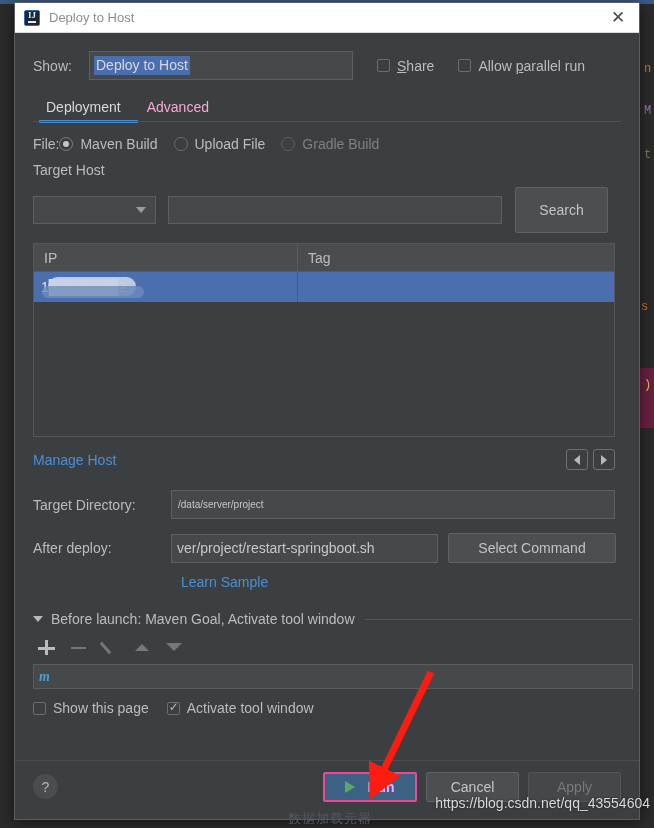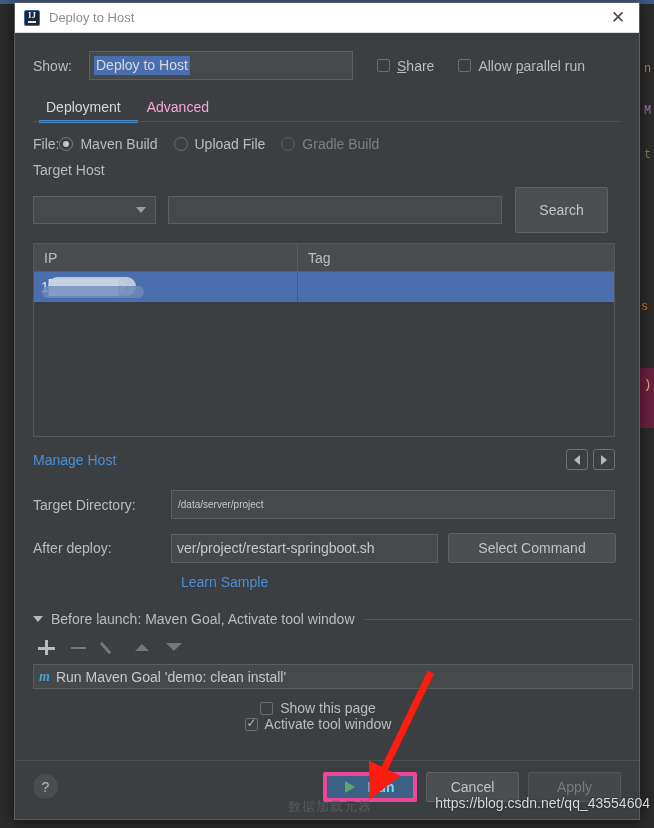--- a/index.html
+++ b/index.html
@@ -343,21 +343,21 @@
     background: #45494a; border: 1px solid #5a5d5f;
     display: flex; align-items: center; padding: 0 5px;
   }
   #maven-m {
     color: #4a9fd4; font-size: 14px; font-weight: bold;
     font-family: "Liberation Serif", serif; font-style: italic;
     margin-right: 6px;
   }
   #bl-item-text { color: #c6c8ca; font-size: 14px; }
 
-  #bottom-checks { display: flex; align-items: center; margin-top: 11px; flex-direction: column; }
+  #bottom-checks { display: flex; align-items: center; margin-top: 11px; }
   #bottom-checks .cbx-wrap { margin-left: 0; margin-right: 18px; }
 
   
   #footer {
     position: absolute; left: 0; right: 0; bottom: 8px;
     height: 52px;
     border-top: 1px solid #4c4f51;
     display: flex; align-items: center;
     padding: 0 18px;
   }
@@ -372,22 +372,22 @@
   .btn {
     height: 30px;
     border-radius: 2px;
     font-size: 14px;
     display: flex; align-items: center; justify-content: center;
     cursor: pointer;
   }
   #run-btn {
     width: 94px;
     background: #3d6185;
-    border: 4px solid #ec4899;
-    color: #7dd3fc; font-weight: bold;
+    border: 2px solid #ec4899;
+    color: #f0abfc; font-weight: bold;
     gap: 12px;
   }
   .play-tri {
     width:0;height:0;
     border-top:6px solid transparent;border-bottom:6px solid transparent;
     border-left:10px solid #59a869;
   }
   #cancel-btn {
     width: 93px;
     background: #4b4f51; border: 1px solid #5e6264; color: #c2c4c6;
@@ -405,21 +405,21 @@
   }
 
   
   #csdn-watermark {
     position: absolute; right: 4px; bottom: 17px;
     color: #d8dade; font-size: 14px;
     font-family: "Liberation Sans", sans-serif;
     text-shadow: 0 0 2px rgba(0,0,0,.7);
   }
   #cn-watermark {
-    position: absolute; left: 288px; bottom: 16px;
+    position: absolute; left: 288px; bottom: 4px;
     color: #55585f; font-size: 13px;
     letter-spacing: 1px;
     height: 14px; overflow: hidden;
   }
 </style>
 </head>
 <body>
 
 <div id="ide-bg">
   <div class="bg-strip-top"></div>
@@ -540,21 +540,20 @@
     <div id="bl-toolbar">
       <span class="tb-icon tb-plus"></span>
       <span class="tb-icon tb-minus"></span>
       <span class="tb-icon tb-pencil"></span>
       <span class="tb-icon tb-up"></span>
       <span class="tb-icon tb-down"></span>
     </div>
 
     <div id="bl-list">
       <span id="maven-m">m</span>
-      <span id="bl-item-text">Run Maven Goal 'demo: clean install'</span>
     </div>
 
     <div id="bottom-checks">
       <div class="cbx-wrap">
         <span class="cbx"></span>
         <span class="cbx-label">Show this page</span>
       </div>
       <div class="cbx-wrap">
         <span class="cbx checked"></span>
         <span class="cbx-label">Activate tool window</span>

